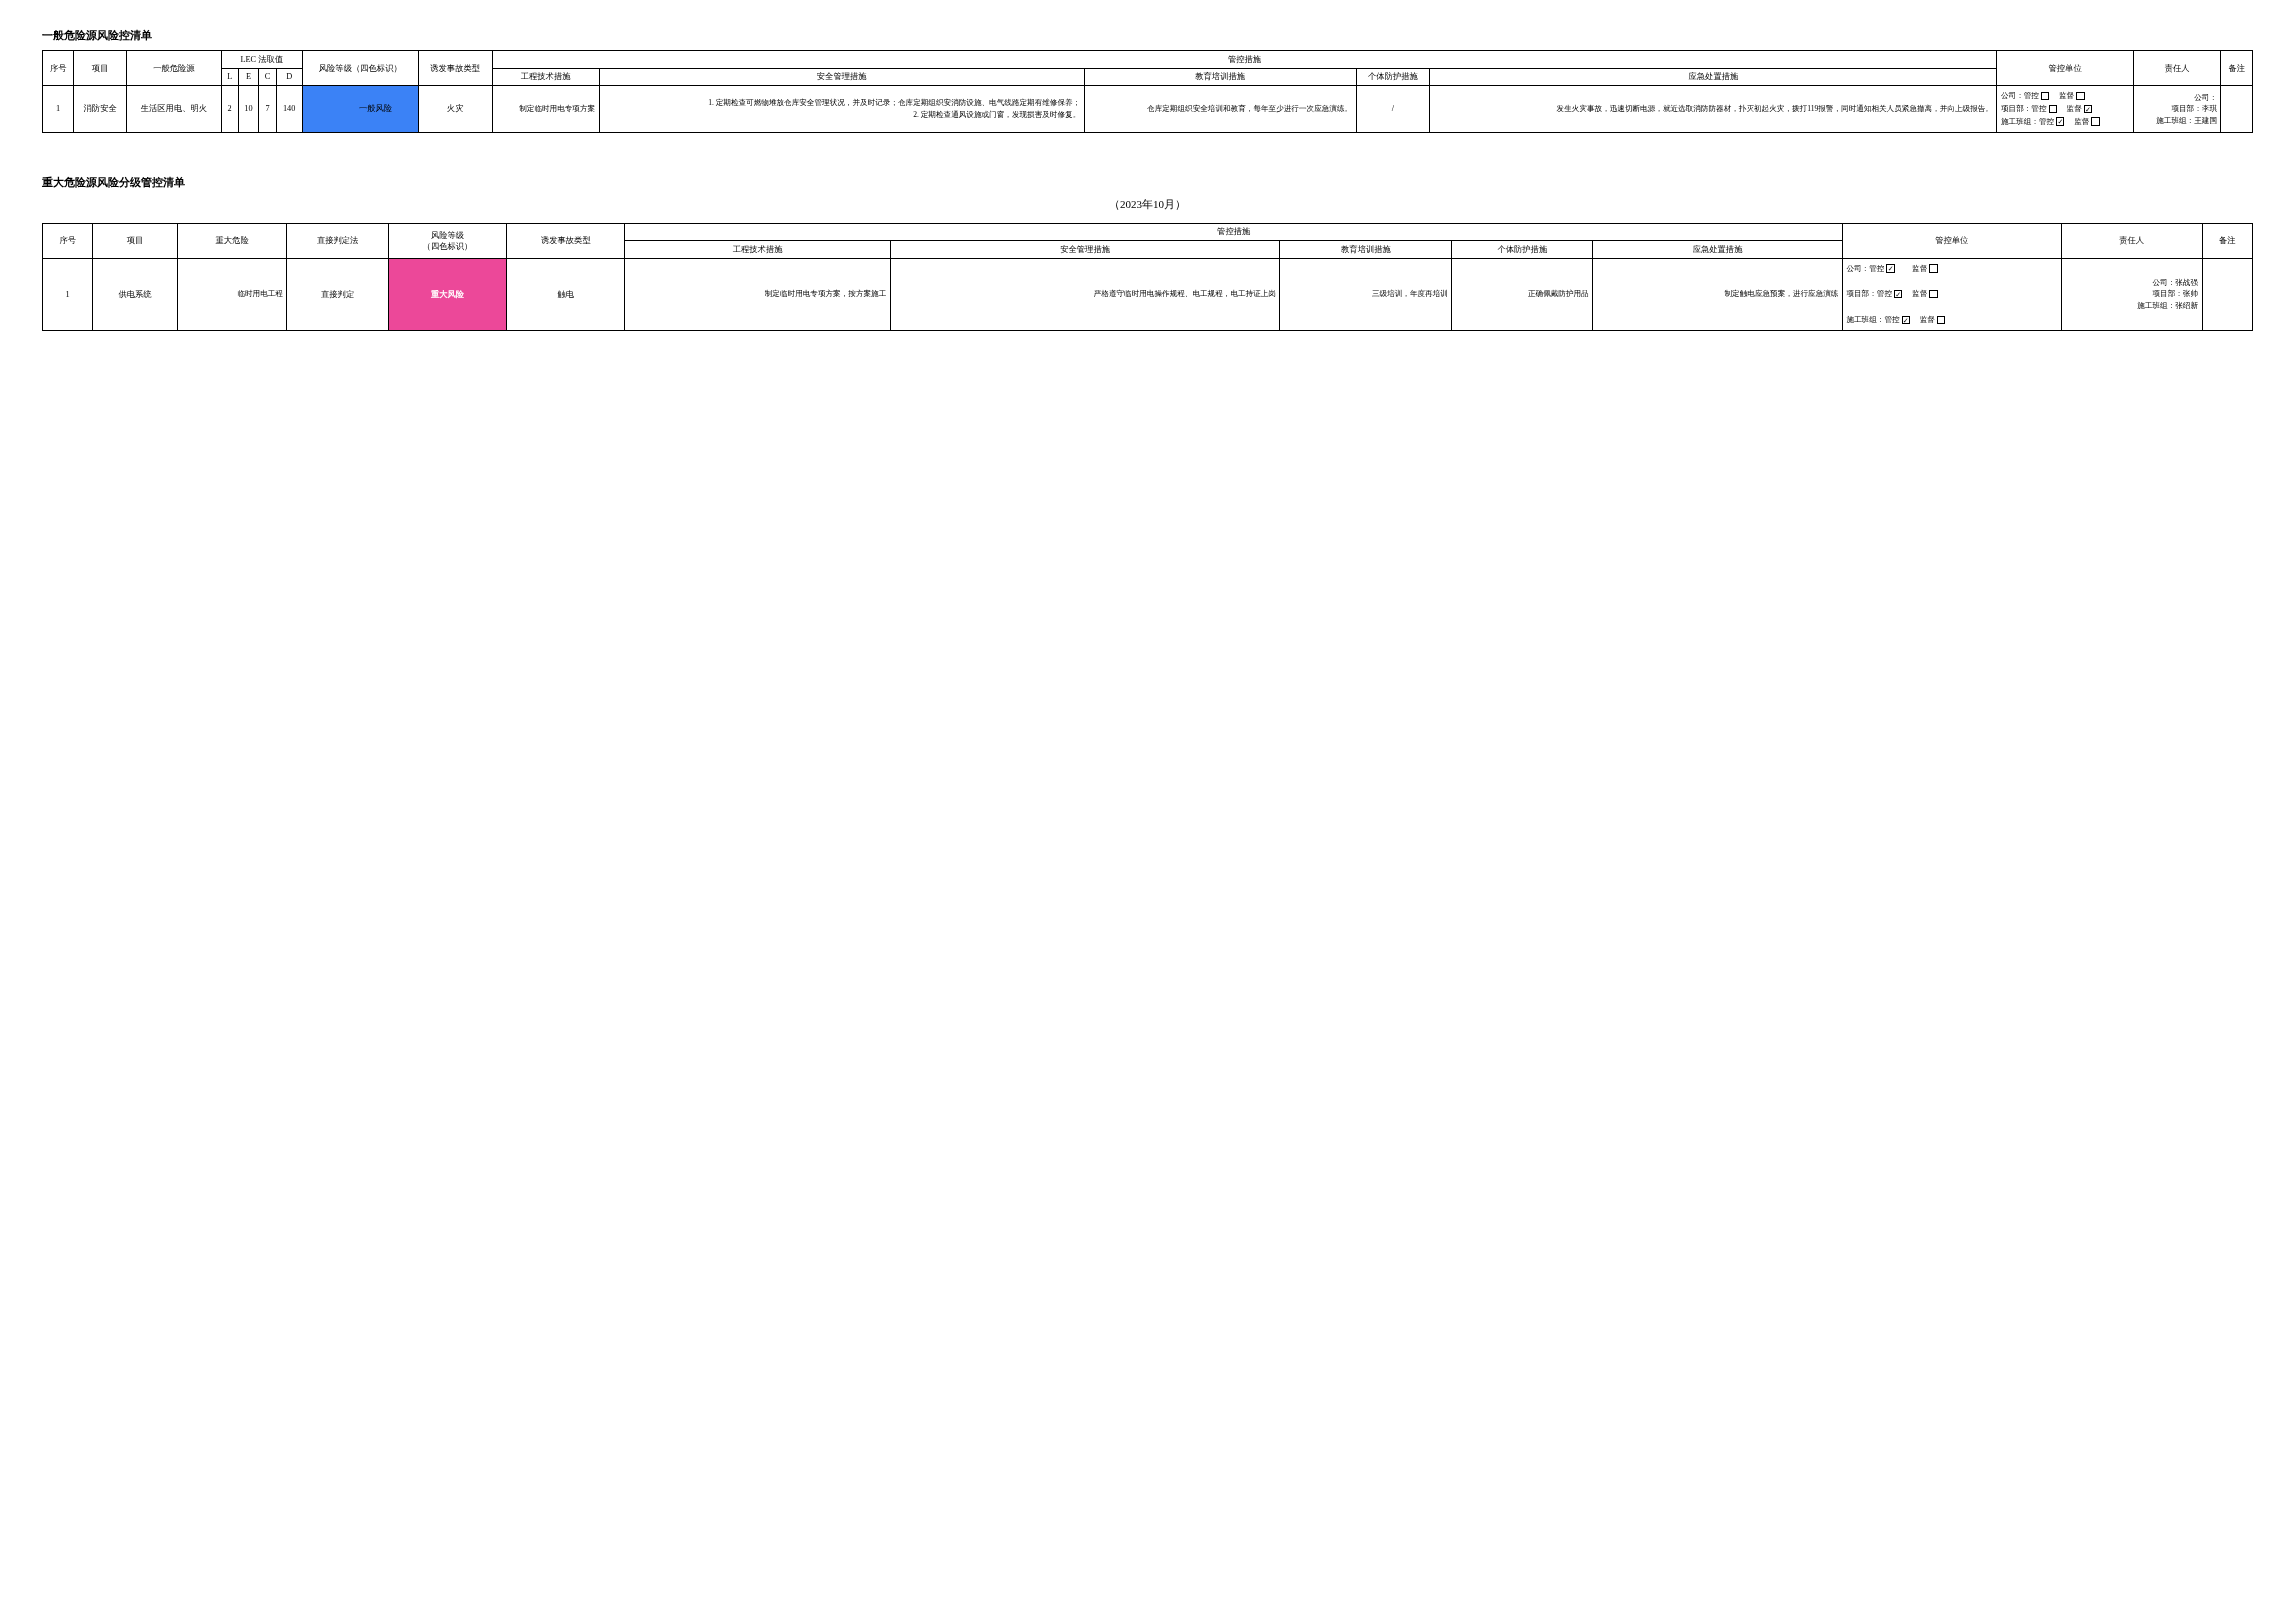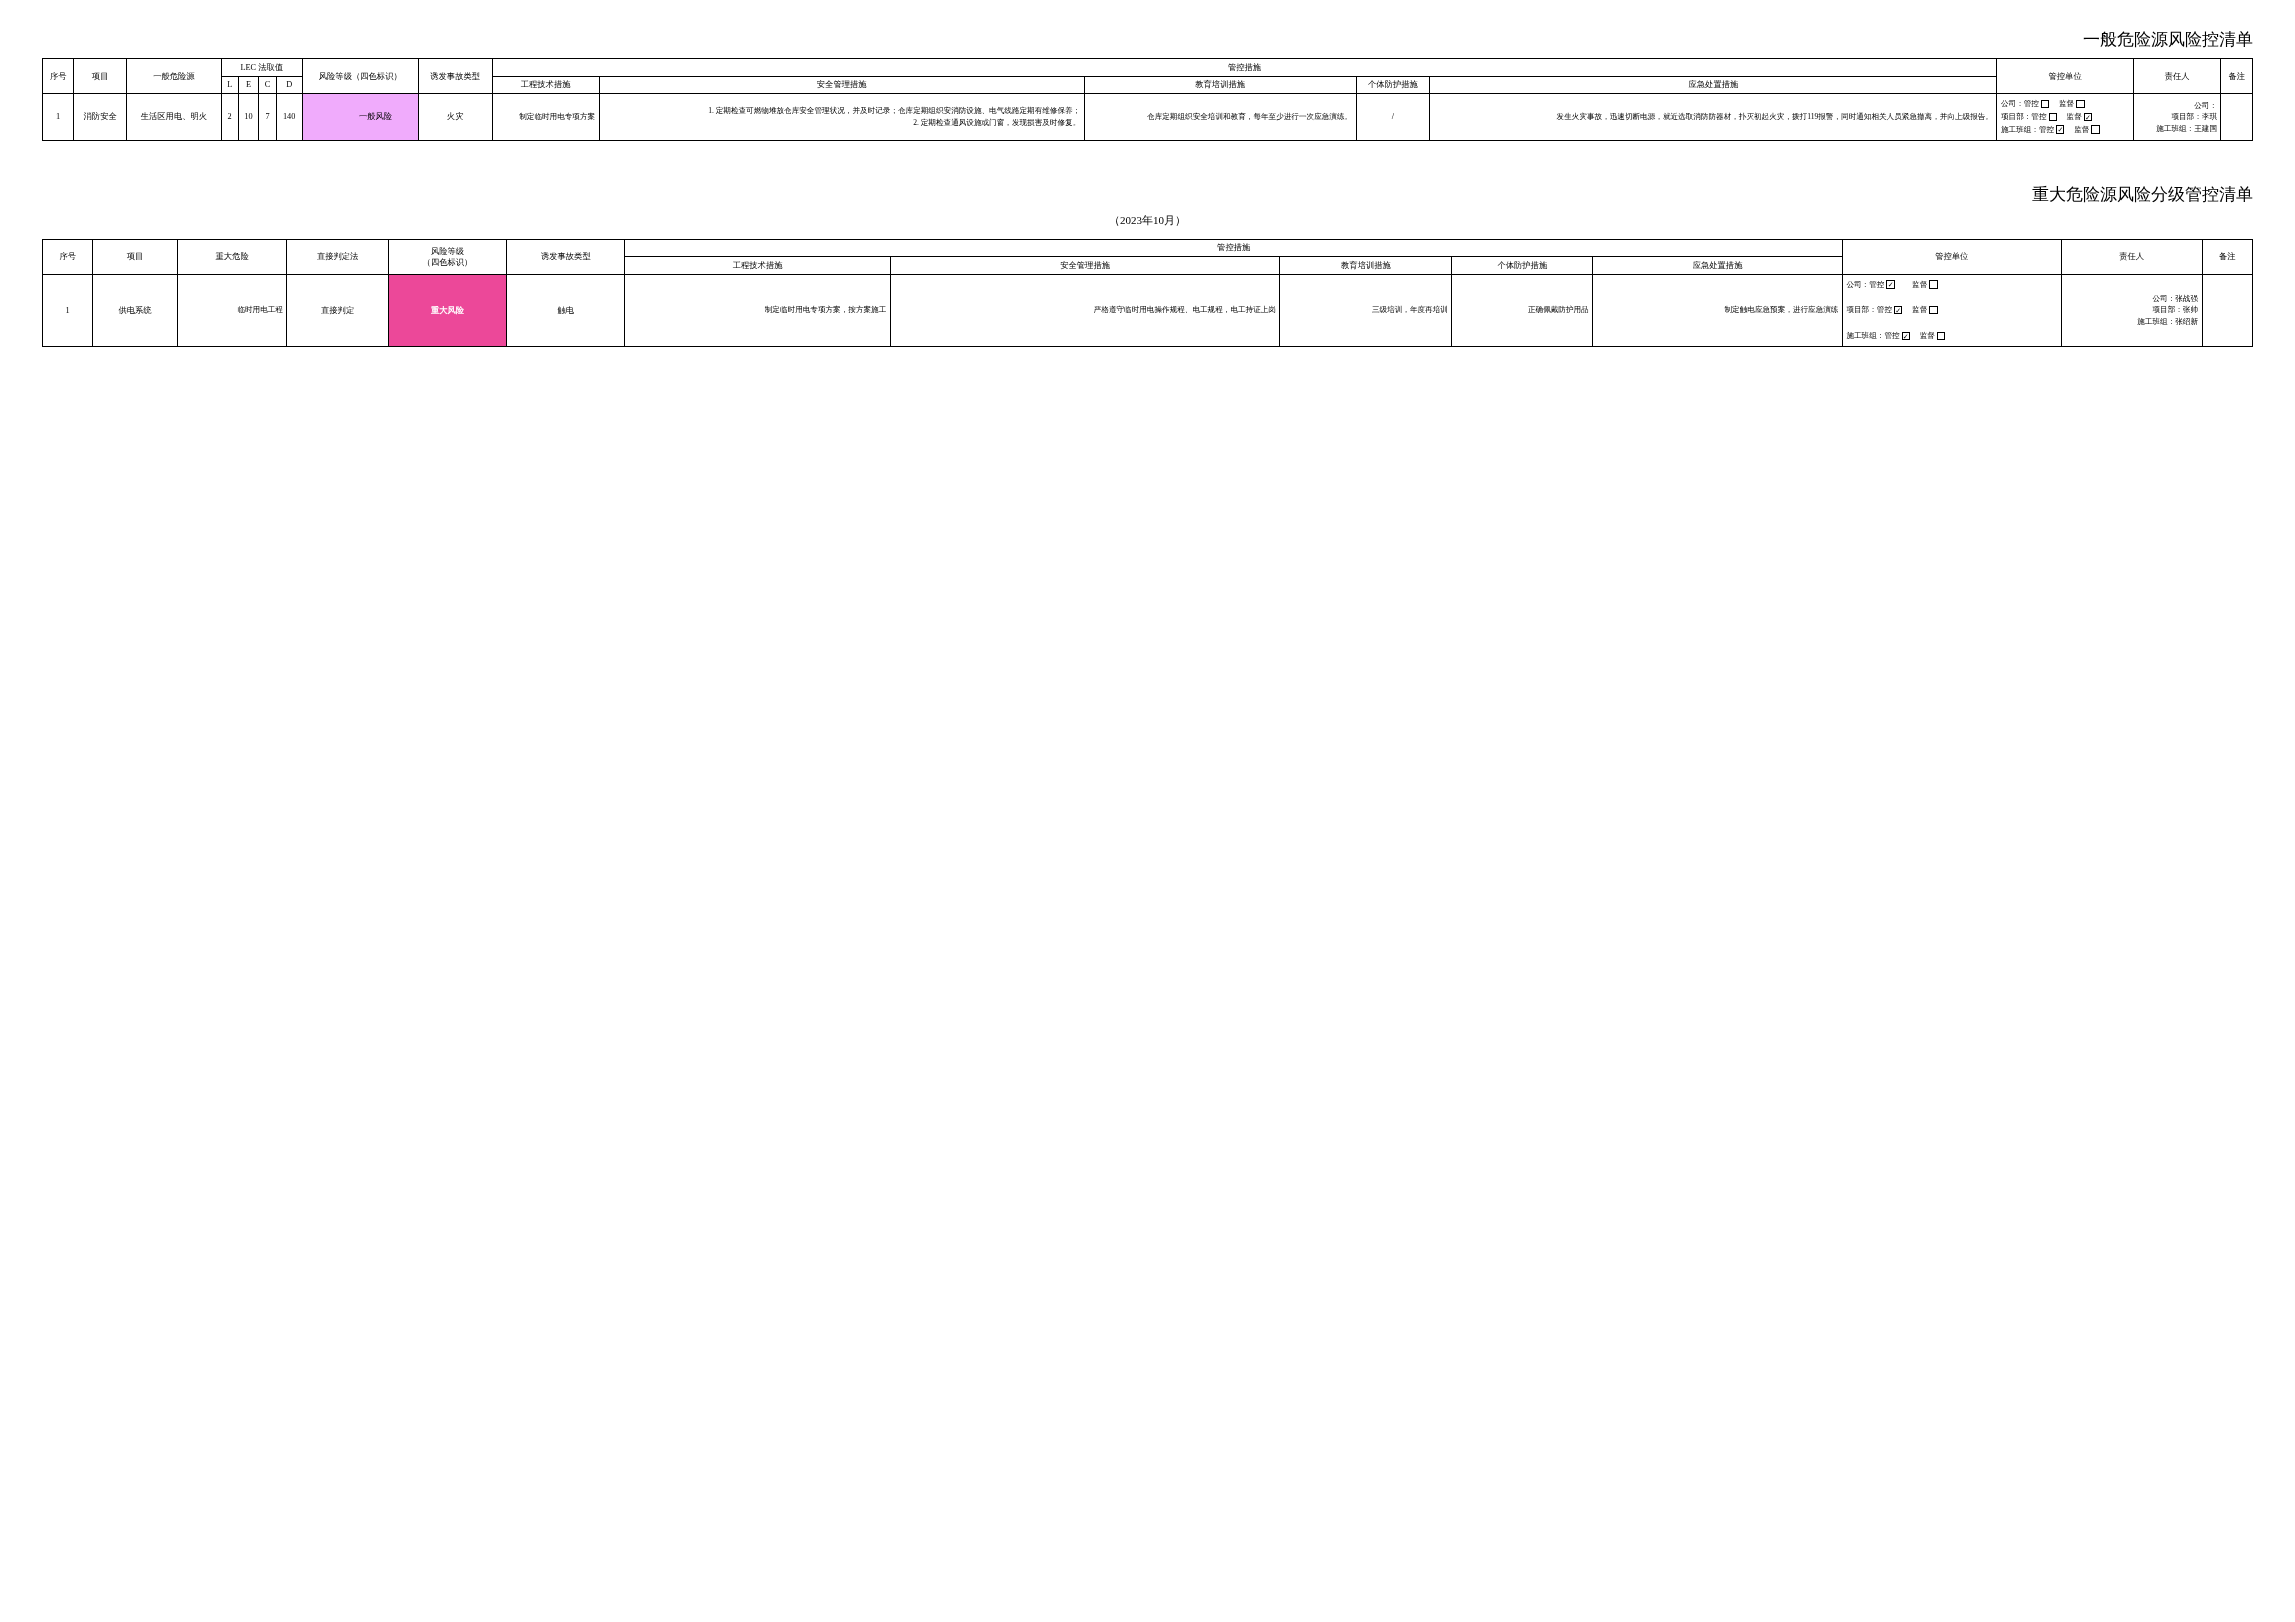--- a/index.html
+++ b/index.html
@@ -7,43 +7,43 @@
       background: #fff;
       font-family: SimSun, "宋体", serif;
       font-size: 9px;
       color: #000;
       padding: 28px 42px;
     }
     .page-section {
       margin-bottom: 42px;
     }
     .main-title {
-      text-align: right;
-      font-size: 17px;
-      font-weight: normal;
+      text-align: left;
+      font-size: 11px;
+      font-weight: bold;
       margin-bottom: 7px;
     }
     .sub-title {
       text-align: center;
       font-size: 11px;
       margin-bottom: 11px;
     }
     table {
       width: 100%;
       border-collapse: collapse;
       font-size: 8.3px;
     }
     table td, table th {
       border: 0.7px solid #000;
       padding: 2.8px 3.5px;
       text-align: center;
       vertical-align: middle;
     }
     .yellow-cell {
-      background-color: #f0abfc;
+      background-color: #3b82f6;
       padding-left: 34px;
     }
     .red-cell {
       background-color: #ec4899;
       color: #fff;
       font-weight: bold;
     }
     .small-text {
       font-size: 7.6px;
       text-align: right;

